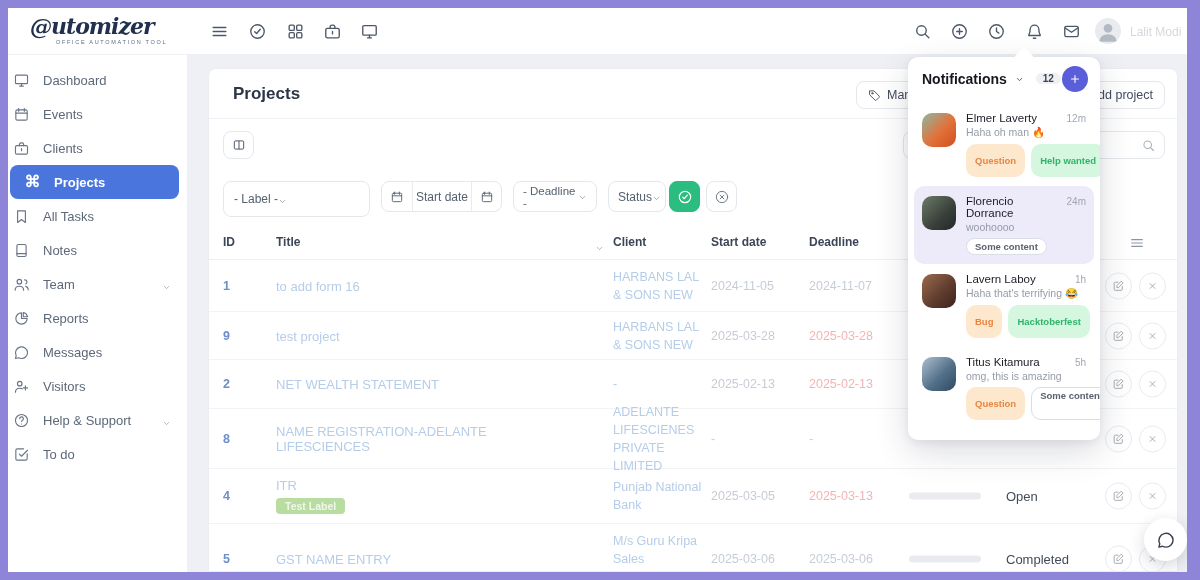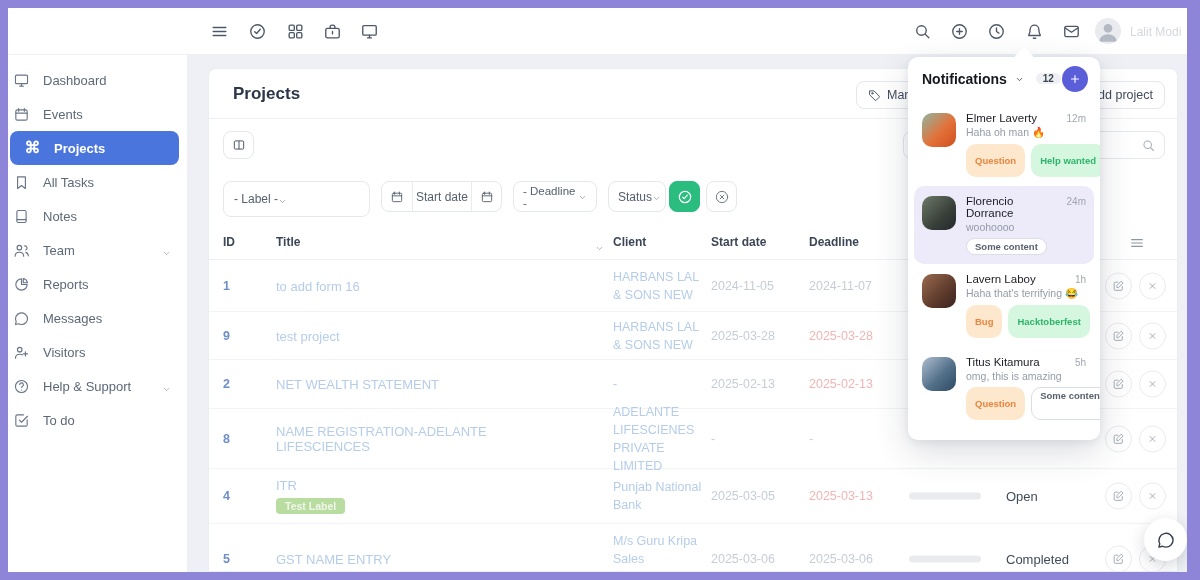--- a/index.html
+++ b/index.html
@@ -121,20 +121,24 @@
   
   .chatfab { position:absolute; left:1136px; top:510px; width:43px; height:43px; border-radius:50%; background:#fff; box-shadow:0 5px 16px rgba(30,35,60,.18); display:flex; align-items:center; justify-content:center; cursor:pointer; z-index:11; }
   .chatfab svg { width:20px; height:20px; stroke:#39414e; fill:none; stroke-width:1.7; stroke-linecap:round; stroke-linejoin:round; }
 </style>
 </head>
 <body>
 
 <div class="frame">
 
   <div class="topbar">
+    <div class="logo">
+      <div class="logo-title">@utomizer</div>
+      <div class="logo-tag">OFFICE AUTOMATION TOOL</div>
+    </div>
     <div class="tico t-burger"><svg viewBox="0 0 24 24">
           <path d="M4 7h16M4 12h16M4 17h16"></path>
         </svg></div>
     <div class="tico t-check"><svg viewBox="0 0 24 24">
           <circle cx="12" cy="12" r="8.5"></circle>
           <path d="M8.5 12.2l2.4 2.4 4.6-5.4"></path>
         </svg></div>
     <div class="tico t-grid"><svg viewBox="0 0 24 24">
           <rect x="4" y="4" width="6.5" height="6.5" rx="1.5"></rect>
           <rect x="13.5" y="4" width="6.5" height="6.5" rx="1.5"></rect>
@@ -188,20 +192,29 @@
       <span>Dashboard</span>
     </div>
     <div class="sitem">
       <span class="sic">
           <svg viewBox="0 0 24 24">
             <rect x="4" y="5.5" width="16" height="14.5" rx="2"></rect>
             <path d="M8 3.5v4M16 3.5v4M4 10h16"></path>
           </svg>
         </span>
       <span>Events</span>
+    </div>
+    <div class="sitem">
+      <span class="sic">
+          <svg viewBox="0 0 24 24">
+            <rect x="3.5" y="8" width="17" height="12" rx="2"></rect>
+            <path d="M9 8V6.5A2.5 2.5 0 0111.5 4h1A2.5 2.5 0 0115 6.5V8M12 12v3"></path>
+          </svg>
+        </span>
+      <span>Clients</span>
     </div>
     <div class="sitem active">
       <span class="sic">
           <span class="cmd">⌘</span>
         </span>
       <span>Projects</span>
     </div>
     <div class="sitem">
       <span class="sic">
           <svg viewBox="0 0 24 24">

